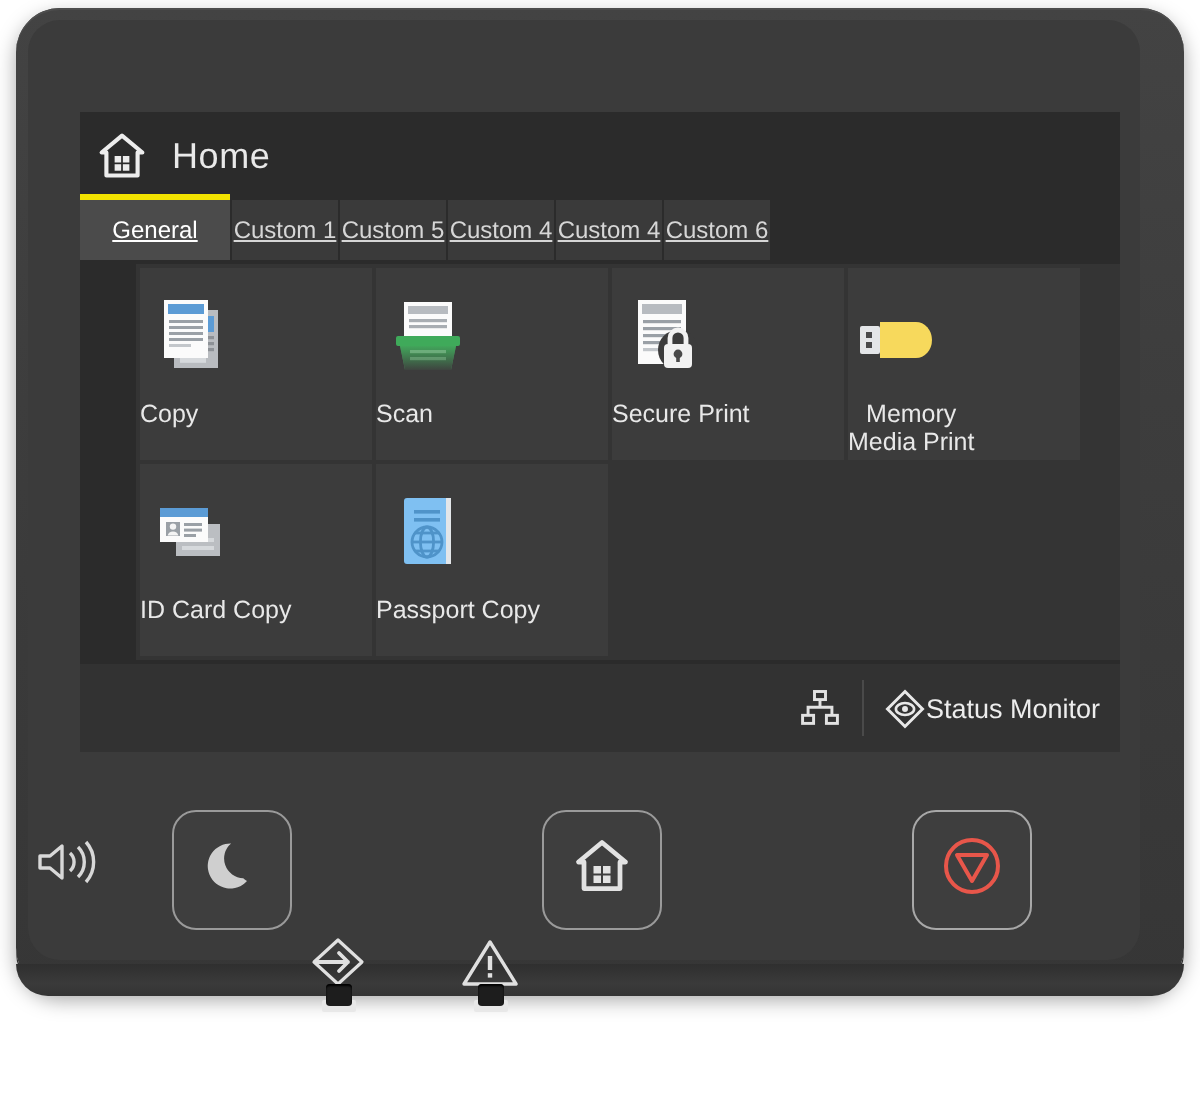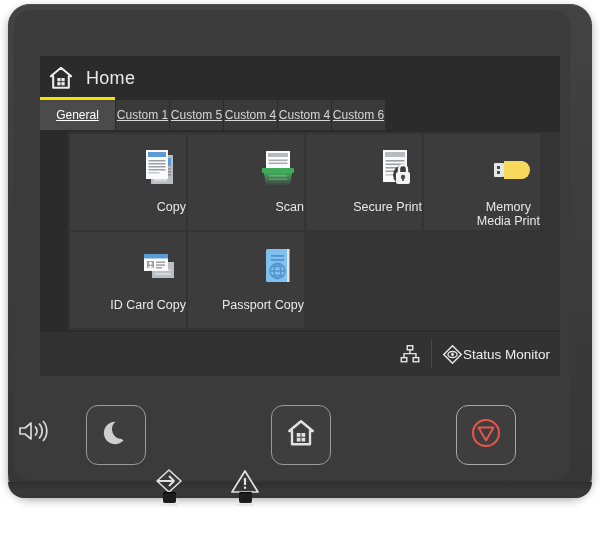--- a/index.html
+++ b/index.html
@@ -53,21 +53,21 @@
   .tab:nth-child(n+2){width:54px;}
 
   
   .grid{
     position:absolute;left:28px;top:76px;width:492px;height:198px;
     background:#343434;display:grid;
     grid-template-columns:repeat(4,116px);grid-template-rows:repeat(2,96px);
     gap:2px;padding:2px 0 0 2px;box-sizing:border-box;
   }
   .tile{
-    background:#3c3c3c;display:flex;flex-direction:column;align-items:flex-end;
+    background:#3c3c3c;display:flex;flex-direction:column;align-items:flex-start;
     justify-content:flex-start;padding-top:10px;box-sizing:border-box;
   }
   .tile.empty{background:#343434;}
   .tile-icon{width:52px;height:52px;display:flex;align-items:center;justify-content:center;}
   .tile-label{
     color:#e8e8e8;font-size:12.5px;text-align:center;line-height:1.15;margin-top:4px;
   }
 
   
   .statusbar{

